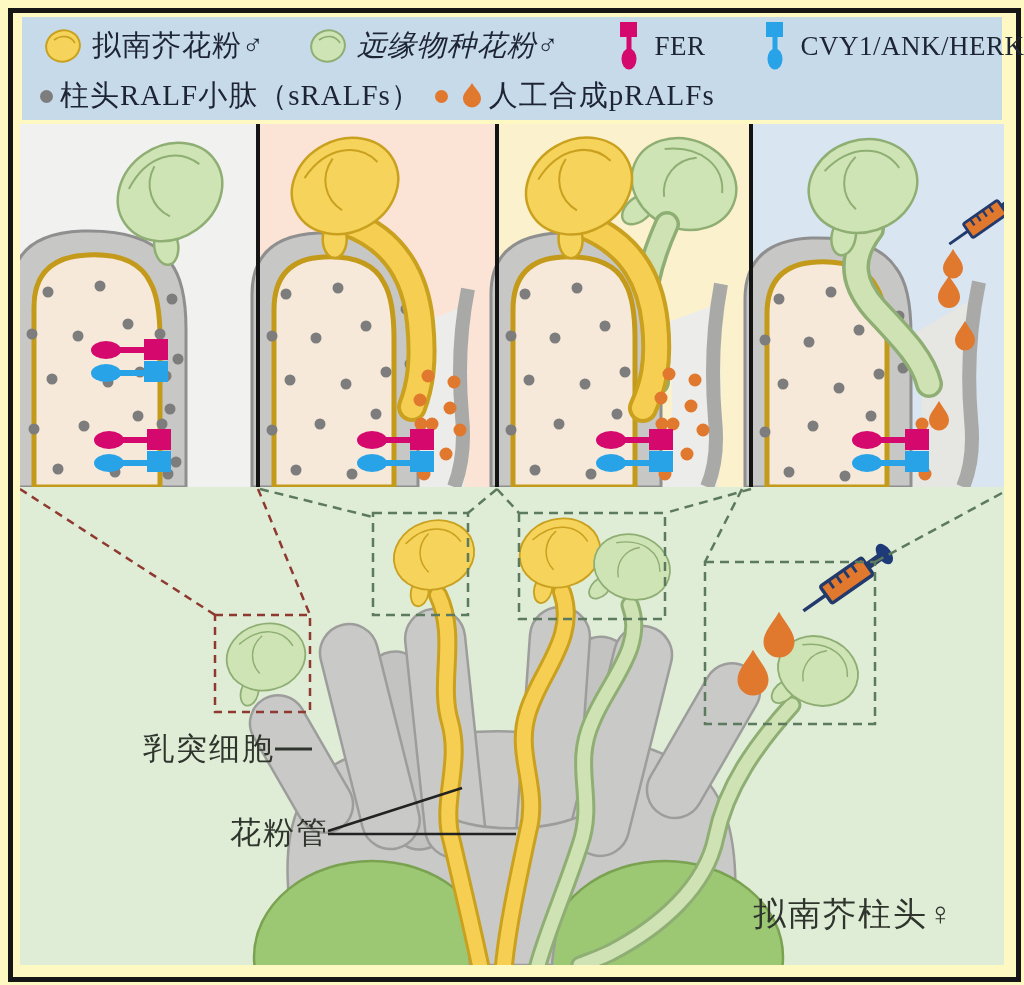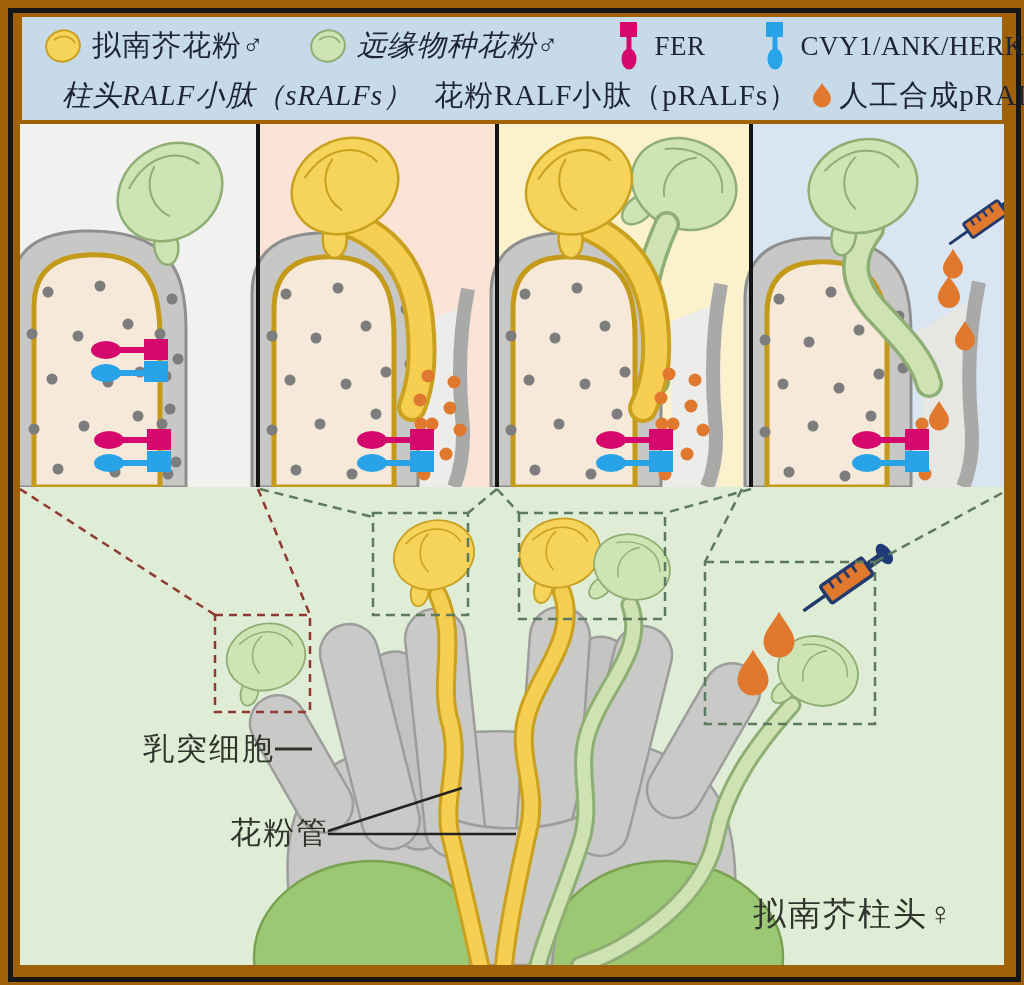--- a/index.html
+++ b/index.html
@@ -1,16 +1,16 @@
 <!DOCTYPE html>
 <html><head>
 <meta charset="utf-8">
 <style>
   html,body{margin:0;padding:0;background:#ffffff;}
-  .figure{position:relative;width:1024px;height:985px;background:#a16207;overflow:hidden;
+  .figure{position:relative;width:1024px;height:985px;background:#fef9c3;overflow:hidden;
           font-family:"Liberation Serif","DejaVu Serif",serif;}
   .frame{position:absolute;left:8px;top:8px;width:1003px;height:964px;border:5px solid #161616;pointer-events:none;}
   .legend{position:absolute;left:22px;top:17px;width:980px;height:103px;background:#c7daea;}
   .legend-row{display:flex;align-items:center;height:50px;padding-left:14px;}
   .legend-row.first{padding-top:4px;}
   .legend-label{font-size:29px;color:#1d2433;white-space:nowrap;letter-spacing:1px;}
   .legend-label.latin{font-size:27px;letter-spacing:0.5px;}
   .licon{display:inline-flex;align-items:center;justify-content:center;}
   .panels-svg{position:absolute;left:20px;top:124px;}
   .bottom-svg{position:absolute;left:20px;top:487px;}
@@ -51,23 +51,22 @@
         <svg width="26" height="50" viewBox="0 0 26 50">
           <rect x="4" y="1" width="17" height="15" fill="#29a3e8"></rect>
           <rect x="10.5" y="16" width="5" height="14" fill="#29a3e8"></rect>
           <ellipse cx="13" cy="38" rx="7.5" ry="10.5" fill="#29a3e8"></ellipse>
         </svg>
       </span>
       <span class="legend-label latin" style="margin-left:13px;">CVY1/ANK/HERK1</span>
     </div>
     <div class="legend-row">
       <span class="dot" style="background:#7d7d7d;margin-left:4px;"></span>
-      <span class="legend-label" style="margin-left:22px;font-style:italic;">柱头RALF小肽（sRALFs）</span>
+      <span class="legend-label" style="margin-left:7px;">柱头RALF小肽（sRALFs）</span>
       <span class="dot" style="background:#e0782e;margin-left:14px;"></span>
-      <span class="legend-label" style="margin-left:7px;">花粉RALF小肽（pRALFs）</span>
       <span class="licon" style="margin-left:12px;">
         <svg width="24" height="30" viewBox="0 0 24 30">
           <path d="M 12 2 C 15.5 8 21 12 21 17.5 A 9 9 0 1 1 3 17.5 C 3 12 8.5 8 12 2 Z" fill="#e0782e"></path>
         </svg>
       </span>
       <span class="legend-label" style="margin-left:5px;">人工合成pRALFs</span>
     </div>
   </div>
 
   <svg class="panels-svg" width="984" height="363" viewBox="0 0 984 363">

